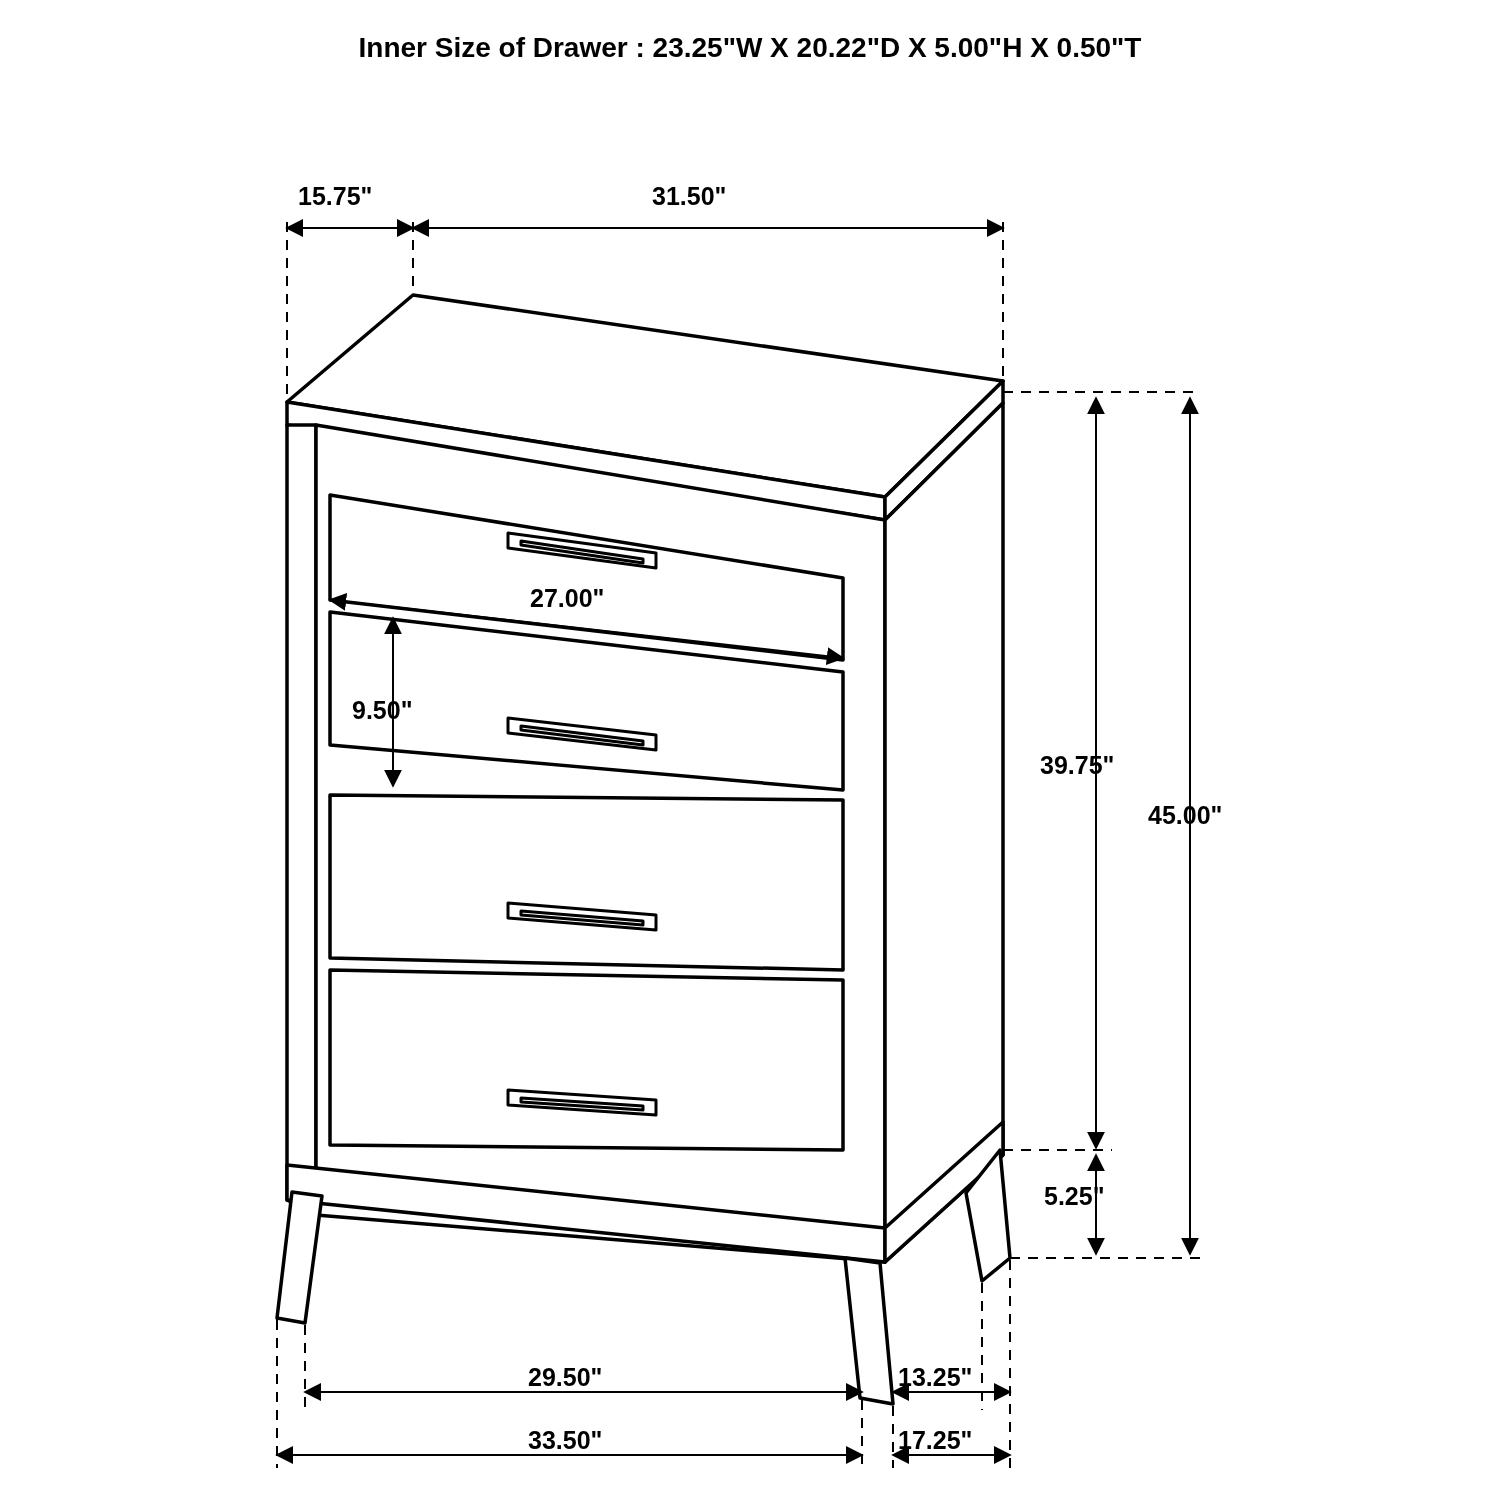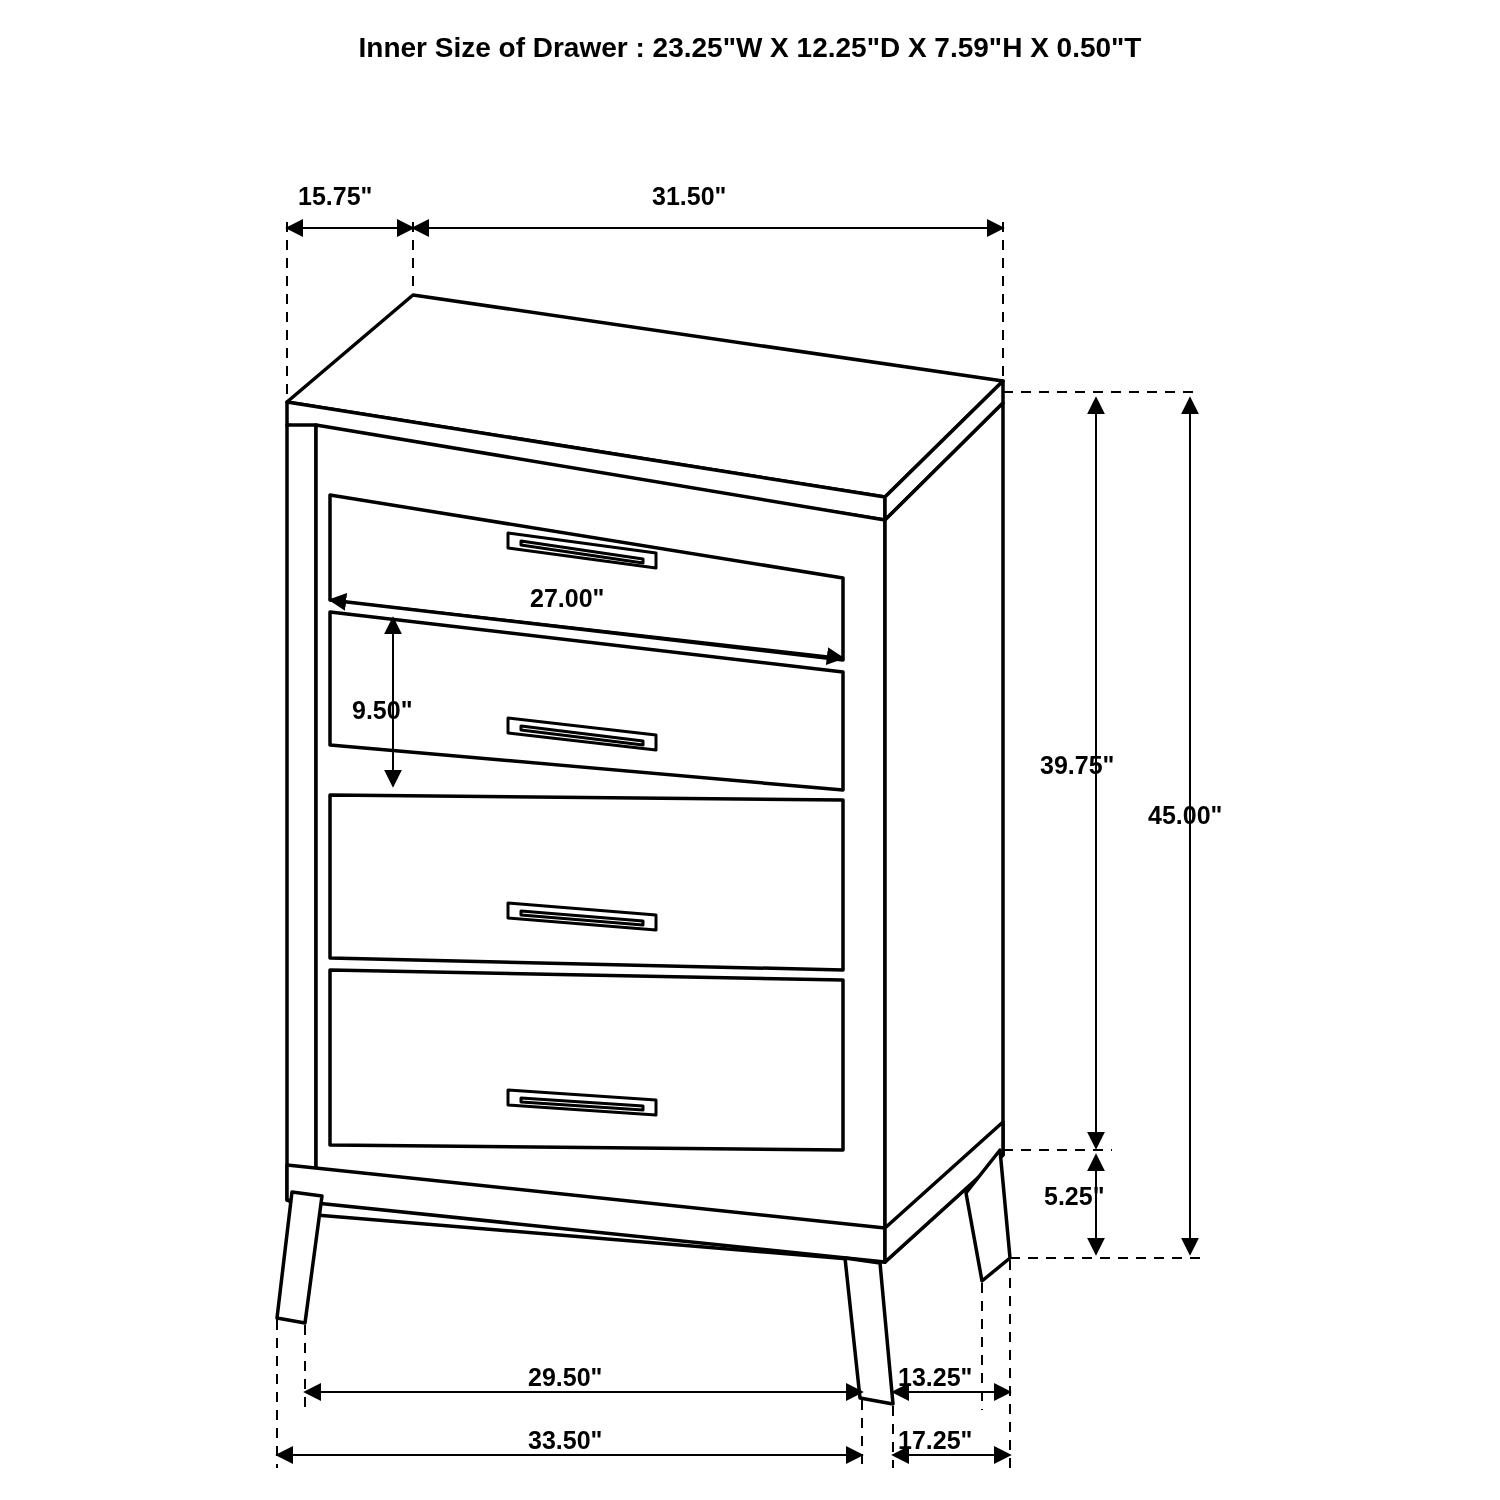--- a/index.html
+++ b/index.html
@@ -44,21 +44,21 @@
     font-size: 25px;
     font-weight: bold;
     white-space: nowrap;
   }
 </style>
 </head>
 <body>
 
 <div id="diagram-root">
 
-  <div class="title">Inner Size of Drawer : 23.25"W X 12.25"D X 7.59"H X 0.50"T</div>
+  <div class="title">Inner Size of Drawer : 23.25"W X 20.22"D X 5.00"H X 0.50"T</div>
 
   <svg class="canvas" viewBox="0 0 1500 1500">
     <defs>
       <marker id="arrow" viewBox="0 0 10 10" refX="9" refY="5" markerWidth="9" markerHeight="9" orient="auto">
         <path d="M 0 0 L 10 5 L 0 10 z" fill="#000"></path>
       </marker>
       <marker id="arrowstart" viewBox="0 0 10 10" refX="1" refY="5" markerWidth="9" markerHeight="9" orient="auto">
         <path d="M 10 0 L 0 5 L 10 10 z" fill="#000"></path>
       </marker>
     </defs>

